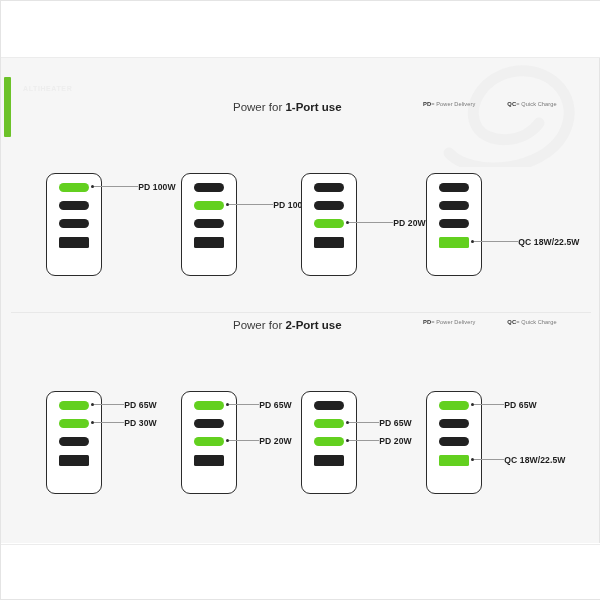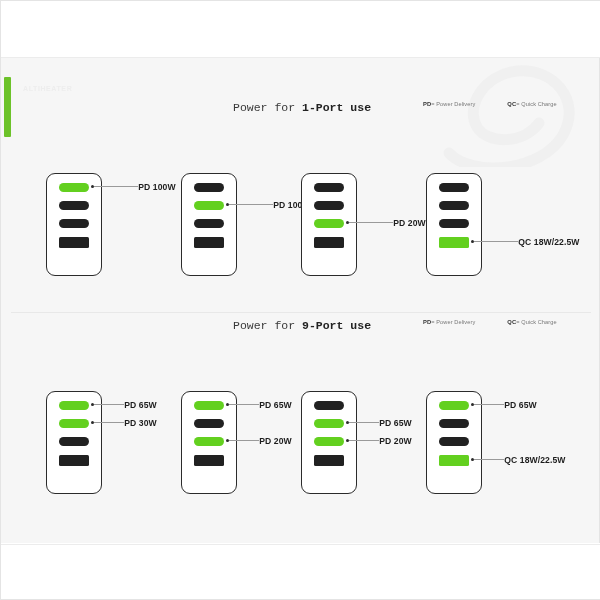--- a/index.html
+++ b/index.html
@@ -70,21 +70,20 @@
     left: 0; width: 600px;
     display: flex;
     align-items: baseline;
   }
   .section-title {
     position: absolute;
     left: 232px;
     font-size: 11.5px;
     color: #3a3a3a;
     white-space: nowrap;
-    font-family: Liberation Mono, monospace;
   }
   .section-title b { font-weight: 700; color: #222; }
 
   .legend {
     position: absolute;
     left: 422px;
     display: flex;
     gap: 32px;
     white-space: nowrap;
   }
@@ -230,21 +229,21 @@
           <div class="port"></div>
           <div class="port usb-a active"></div>
         </div>
       </div>
       <div class="callout" style="left: 470px; top: 235.5px;">
         <span class="dot"></span>
         <span class="line" style="width: 44px;"></span>
         <span class="c-label">QC 18W/22.5W</span>
       </div>
       <div class="section-head" style="top: 318px;">
-        <div class="section-title"><span>Power for </span><b>9-Port use</b></div>
+        <div class="section-title"><span>Power for </span><b>2-Port use</b></div>
         <div class="legend">
           <div class="legend-item"><span class="key">PD</span><span>= Power Delivery</span></div>
           <div class="legend-item"><span class="key">QC</span><span>= Quick Charge</span></div>
         </div>
       </div>
       <div class="device" style="top: 390px; left: 45px;">
         <div class="ports">
           <div class="port active"></div>
           <div class="port active"></div>
           <div class="port"></div>

